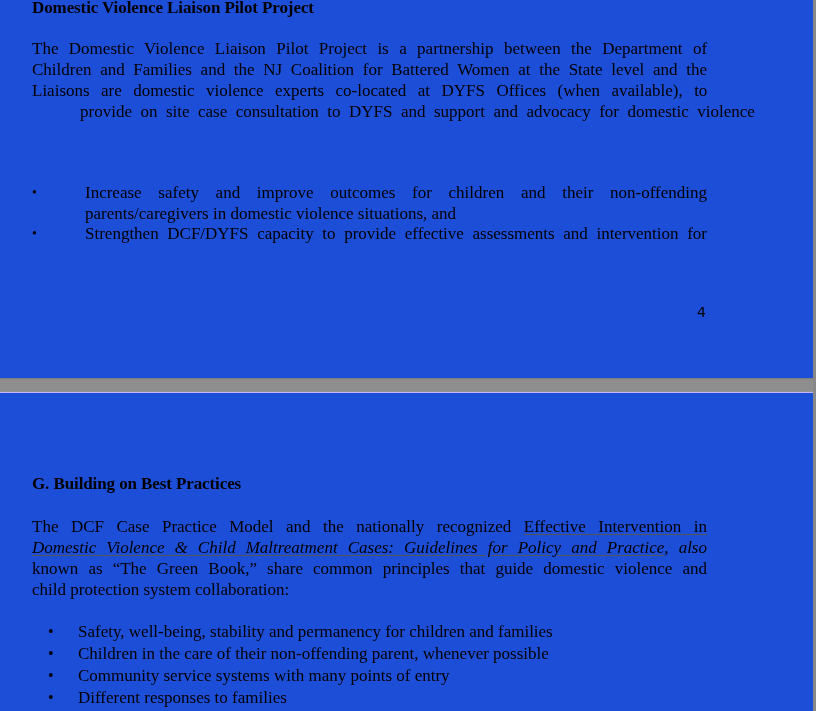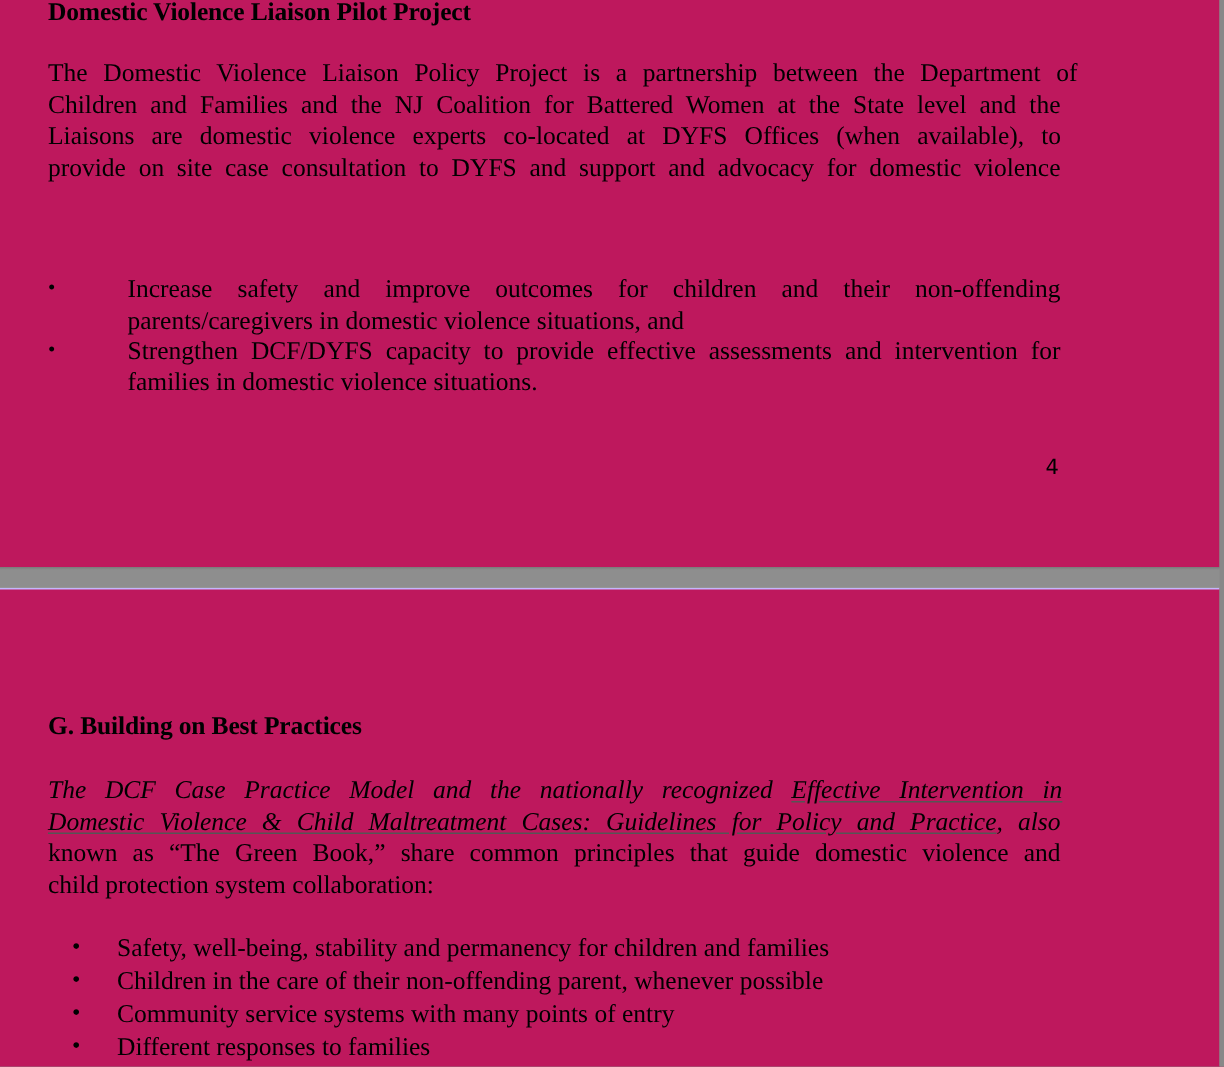--- a/index.html
+++ b/index.html
@@ -12,21 +12,21 @@
       height: 711px;
       overflow: hidden;
       position: relative;
       font-family: "Liberation Serif", "DejaVu Serif", serif;
       color: #000;
     }
     .page {
       position: absolute;
       left: 0;
       width: 813px;
-      background: #be185d;
+      background: #1d4ed8;
     }
     .page-1 {
       top: 0;
       height: 378px;
     }
     .page-2 {
       top: 392px;
       height: 319px;
       border-top: 1px solid #c4b5fd;
     }
@@ -136,49 +136,48 @@
       text-decoration-color: #555;
     }
   </style>
 </head>
 <body>
 
 <div class="page page-1">
   <div class="heading" style="top:-2px;">Domestic Violence Liaison Pilot Project</div>
 
   <div class="para" style="top:38px;">
-    <span class="line" style="white-space: nowrap; display: block; word-spacing: 6.16667px;">The Domestic Violence Liaison Policy Project is a partnership between the Department of</span>
+    <span class="line" style="white-space: nowrap; display: block; word-spacing: 6.16667px;">The Domestic Violence Liaison Pilot Project is a partnership between the Department of</span>
     <span class="line" style="white-space: nowrap; display: block; word-spacing: 4.4px;">Children and Families and the NJ Coalition for Battered Women at the State level and the</span>
     <span class="line" style="white-space: nowrap; display: block; word-spacing: 7.18182px;">Liaisons are domestic violence experts co-located at DYFS Offices (when available), to</span>
-    <span class="line" style="white-space: nowrap; display: block; word-spacing: 4.23077px;">provide on site case consultation to DYFS and support and advocacy for domestic violence</span>
+    <span class="line" style="white-space: nowrap; display: block; word-spacing: 4.23077px; margin-left: 48px;">provide on site case consultation to DYFS and support and advocacy for domestic violence</span>
   </div>
 
   <ul class="bullets-1" style="top:183px;">
     <li>
       <span class="bullet">•</span>
       <span class="line" style="white-space: nowrap; display: block; word-spacing: 12.4444px;">Increase safety and improve outcomes for children and their non-offending</span>
       <span class="line last">parents/caregivers in domestic violence situations, and</span>
     </li>
     <li>
       <span class="bullet">•</span>
       <span class="line" style="white-space: nowrap; display: block; word-spacing: 4.33333px;">Strengthen DCF/DYFS capacity to provide effective assessments and intervention for</span>
-      <span class="line last">families in domestic violence situations.</span>
     </li>
   </ul>
 
   <div class="page-num">4</div>
 </div>
 
 <div class="gap-shadow"></div>
 
 <div class="page page-2">
   <div class="heading" style="top:81px;">G.  Building on Best Practices</div>
 
   <div class="para" style="top:123px;">
-    <span class="line" style="white-space: nowrap; display: block; word-spacing: 8.18182px; font-style: italic;"><span>The DCF Case Practice Model and the nationally recognized </span><span class="u">Effective Intervention in</span></span>
+    <span class="line" style="white-space: nowrap; display: block; word-spacing: 8.18182px;"><span>The DCF Case Practice Model and the nationally recognized </span><span class="u">Effective Intervention in</span></span>
     <span class="line" style="white-space: nowrap; display: block; word-spacing: 5.66667px; font-style: italic;"><span class="u">Domestic Violence &amp; Child Maltreatment Cases:  Guidelines for Policy and Practice</span><span>, also</span></span>
     <span class="line" style="white-space: nowrap; display: block; word-spacing: 5.83333px;">known as “The Green Book,” share common principles that guide domestic violence and</span>
     <span class="line last">child protection system collaboration:</span>
   </div>
 
   <ul class="bullets-2" style="top:228px;">
     <li>
       <span class="bullet">•</span>
       <span>Safety, well-being, stability and permanency for children and families</span>
     </li>

